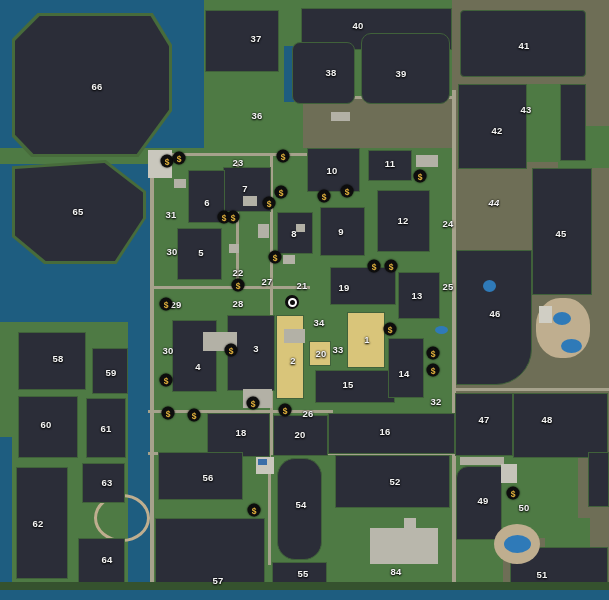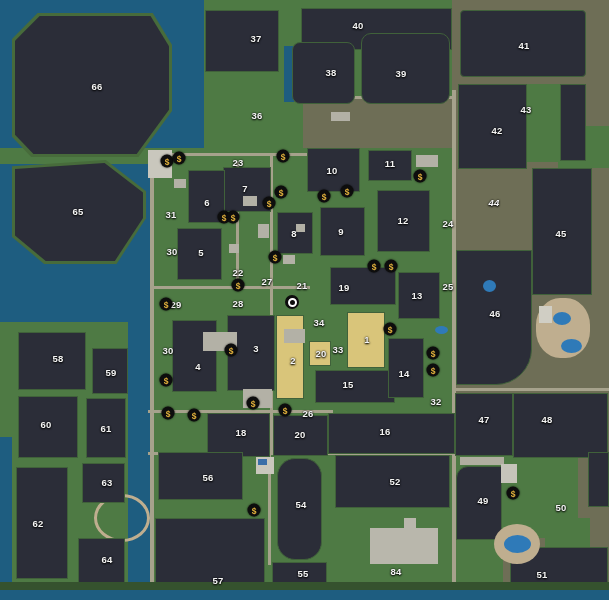--- a/index.html
+++ b/index.html
@@ -166,21 +166,21 @@
     <div class="abs flabel" style="left: 218px; top: 580px;">57</div>
     <div class="abs darkfield" style="left: 277px; top: 458px; width: 45px; height: 102px; background: rgb(43, 45, 56); border-radius: 18px;"></div>
     <div class="abs flabel" style="left: 301px; top: 504px;">54</div>
     <div class="abs darkfield" style="left: 272px; top: 562px; width: 55px; height: 26px; background: rgb(43, 45, 56); border-radius: 0px;"></div>
     <div class="abs flabel" style="left: 303px; top: 573px;">55</div>
     <div class="abs darkfield" style="left: 335px; top: 455px; width: 115px; height: 53px; background: rgb(43, 45, 56); border-radius: 0px;"></div>
     <div class="abs flabel" style="left: 395px; top: 481px;">52</div>
     <div class="abs flabel" style="left: 396px; top: 571px;">84</div>
     <div class="abs darkfield" style="left: 456px; top: 466px; width: 46px; height: 74px; background: rgb(43, 45, 56); border-radius: 12px 0px 0px;"></div>
     <div class="abs flabel" style="left: 483px; top: 500px;">49</div>
-    <div class="abs flabel" style="left: 561px; top: 507px; text-align: right;">50</div>
+    <div class="abs flabel" style="left: 524px; top: 507px; text-align: right;">50</div>
     <div class="abs darkfield" style="left: 510px; top: 547px; width: 98px; height: 42px; background: rgb(43, 45, 56); border-radius: 0px;"></div>
     <div class="abs flabel" style="left: 542px; top: 574px;">51</div>
     <div class="abs" style="left: 0px; top: 582px; width: 609px; height: 8px; background: rgb(53, 82, 46); border-radius: 0px;"></div>
     <div class="abs" style="left: 536px; top: 298px; width: 54px; height: 60px; background: rgb(191, 174, 143); border-radius: 45%;"></div>
     <div class="abs" style="left: 494px; top: 524px; width: 46px; height: 40px; background: rgb(191, 174, 143); border-radius: 50%;"></div>
     <div class="abs" style="left: 483px; top: 280px; width: 13px; height: 12px; background: rgb(47, 122, 184); border-radius: 50%;"></div>
     <div class="abs" style="left: 435px; top: 326px; width: 13px; height: 8px; background: rgb(47, 122, 184); border-radius: 50%;"></div>
     <div class="abs" style="left: 553px; top: 312px; width: 18px; height: 13px; background: rgb(47, 122, 184); border-radius: 50%;"></div>
     <div class="abs" style="left: 561px; top: 339px; width: 21px; height: 14px; background: rgb(47, 122, 184); border-radius: 50%;"></div>
     <div class="abs" style="left: 504px; top: 535px; width: 27px; height: 18px; background: rgb(47, 122, 184); border-radius: 50%;"></div>

